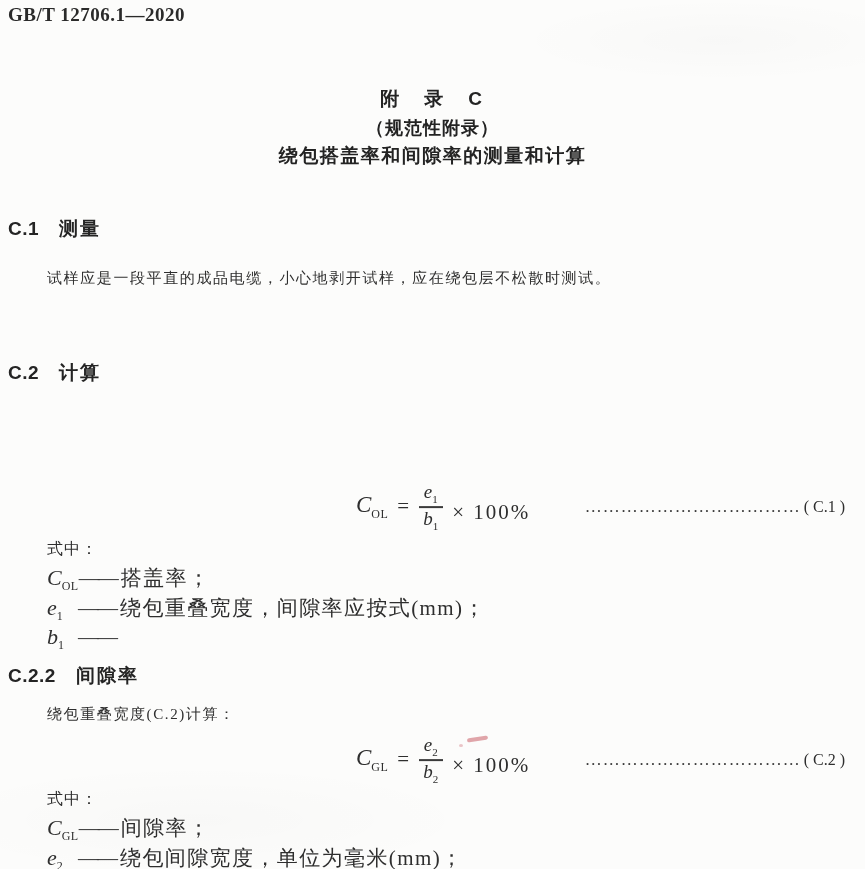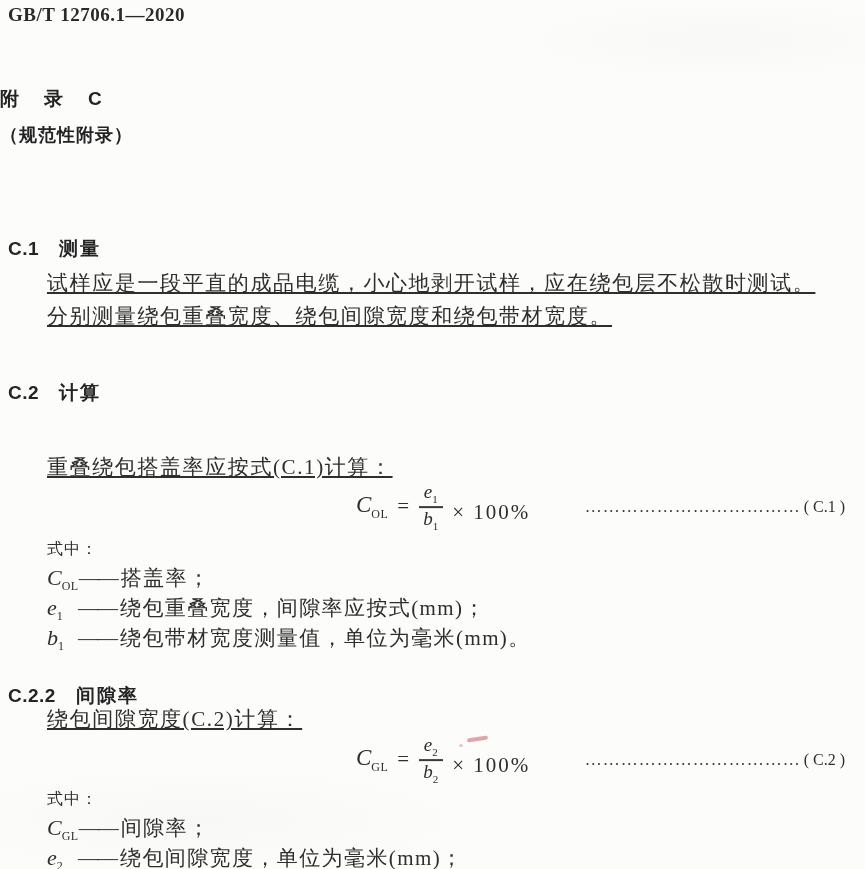--- a/index.html
+++ b/index.html
@@ -19,38 +19,38 @@
       #fcfcfb;
   }
 
   .std-header {
     position: absolute; top: 4px; left: 8px;
     font-size: 19px; font-weight: bold;
     letter-spacing: 0.5px;
     color: #2a2a2a;
   }
 
-  .center-line { position: absolute; left: 0; width: 100%; text-align: left; font-weight: bold; color: #232323; }
+  .center-line { position: absolute; left: 0; width: 100%; text-align: center; font-weight: bold; color: #232323; }
   .t1 { top: 86px;  font-size: 19px; letter-spacing: 3px; font-family: "Liberation Sans", sans-serif; }
-  .t2 { top: 123px; font-size: 18px; letter-spacing: 1px; font-family: "Liberation Sans", sans-serif; }
+  .t2 { top: 116px; font-size: 18px; letter-spacing: 1px; font-family: "Liberation Sans", sans-serif; }
   .t3 { top: 143px; font-size: 19px; letter-spacing: 1.5px; font-family: "Liberation Sans", sans-serif; }
 
   .heading {
     position: absolute; left: 8px;
     font-family: "Liberation Sans", sans-serif;
     font-weight: bold; font-size: 19px; color: #242424;
-    display: flex; align-items: baseline; margin-top: 20px;
+    display: flex; align-items: baseline;
   }
   .heading .num { margin-right: 20px; letter-spacing: 0.5px; }
   .heading .ttl { letter-spacing: 2px; }
 
   .body-line {
     position: absolute; left: 47px;
-    font-size: 21px; letter-spacing: 1.6px;
-    color: #2e2e2e; white-space: nowrap; text-decoration: underline;
+    font-size: 15px; letter-spacing: 1.6px;
+    color: #2e2e2e; white-space: nowrap;
   }
 
   .where-label { position: absolute; left: 47px; font-size: 16px; letter-spacing: 1px; }
 
   .def-row {
     position: absolute; left: 47px;
     display: flex; align-items: baseline;
     font-size: 21px; white-space: nowrap;
   }
   .def-sym { font-style: italic; min-width: 31px; font-size: 22px; }
@@ -95,36 +95,35 @@
 </style>
 </head>
 <body>
 
 <div class="page">
 
   <div class="std-header">GB/T 12706.1—2020</div>
 
   <div class="center-line t1">附　录　C</div>
   <div class="center-line t2">（规范性附录）</div>
+  <div class="center-line t3">绕包搭盖率和间隙率的测量和计算</div>
 
   <div class="heading" style="top:216px">
     <span class="num">C.1</span>
     <span class="ttl">测量</span>
   </div>
 
   <div class="body-line" style="top:269px">试样应是一段平直的成品电缆，小心地剥开试样，应在绕包层不松散时测试。</div>
-  <div class="body-line" style="top:302px">分别测量绕包重叠宽度、绕包间隙宽度和绕包带材宽度。</div>
 
   <div class="heading" style="top:360px">
     <span class="num">C.2</span>
     <span class="ttl">计算</span>
   </div>
 
 
-  <div class="body-line" style="top:453px">重叠绕包搭盖率应按式(C.1)计算：</div>
 
   <div class="eq-row" style="top:481px">
     <div class="formula">
       <span class="f-lhs"><span>C</span><sub>OL</sub></span>
       <span class="f-eq">=</span>
       <span class="frac">
         <span class="bar-top"><span>e</span><sub>1</sub></span>
         <span class="bar-bot"><span>b</span><sub>1</sub></span>
       </span>
       <span class="f-times">× 100%</span>
@@ -143,29 +142,28 @@
     <span class="def-text">搭盖率；</span>
   </div>
   <div class="def-row" style="top:594px">
     <span class="def-sym"><span>e</span><sub>1</sub></span>
     <span class="def-dash">——</span>
     <span class="def-text">绕包重叠宽度，间隙率应按式(mm)；</span>
   </div>
   <div class="def-row" style="top:624px">
     <span class="def-sym"><span>b</span><sub>1</sub></span>
     <span class="def-dash">——</span>
-    <span class="def-text">绕包带材宽度测量值，单位为毫米(mm)。</span>
   </div>
 
   <div class="heading" style="top:663px">
     <span class="num">C.2.2</span>
     <span class="ttl">间隙率</span>
   </div>
 
-  <div class="body-line" style="top:705px">绕包间隙宽度(C.2)计算：</div>
+  <div class="body-line" style="top:705px">绕包重叠宽度(C.2)计算：</div>
 
   <div class="eq-row" style="top:734px">
     <div class="formula">
       <span class="f-lhs"><span>C</span><sub>GL</sub></span>
       <span class="f-eq">=</span>
       <span class="frac">
         <span class="bar-top"><span>e</span><sub>2</sub></span>
         <span class="bar-bot"><span>b</span><sub>2</sub></span>
       </span>
       <span class="f-times">× 100%</span>

